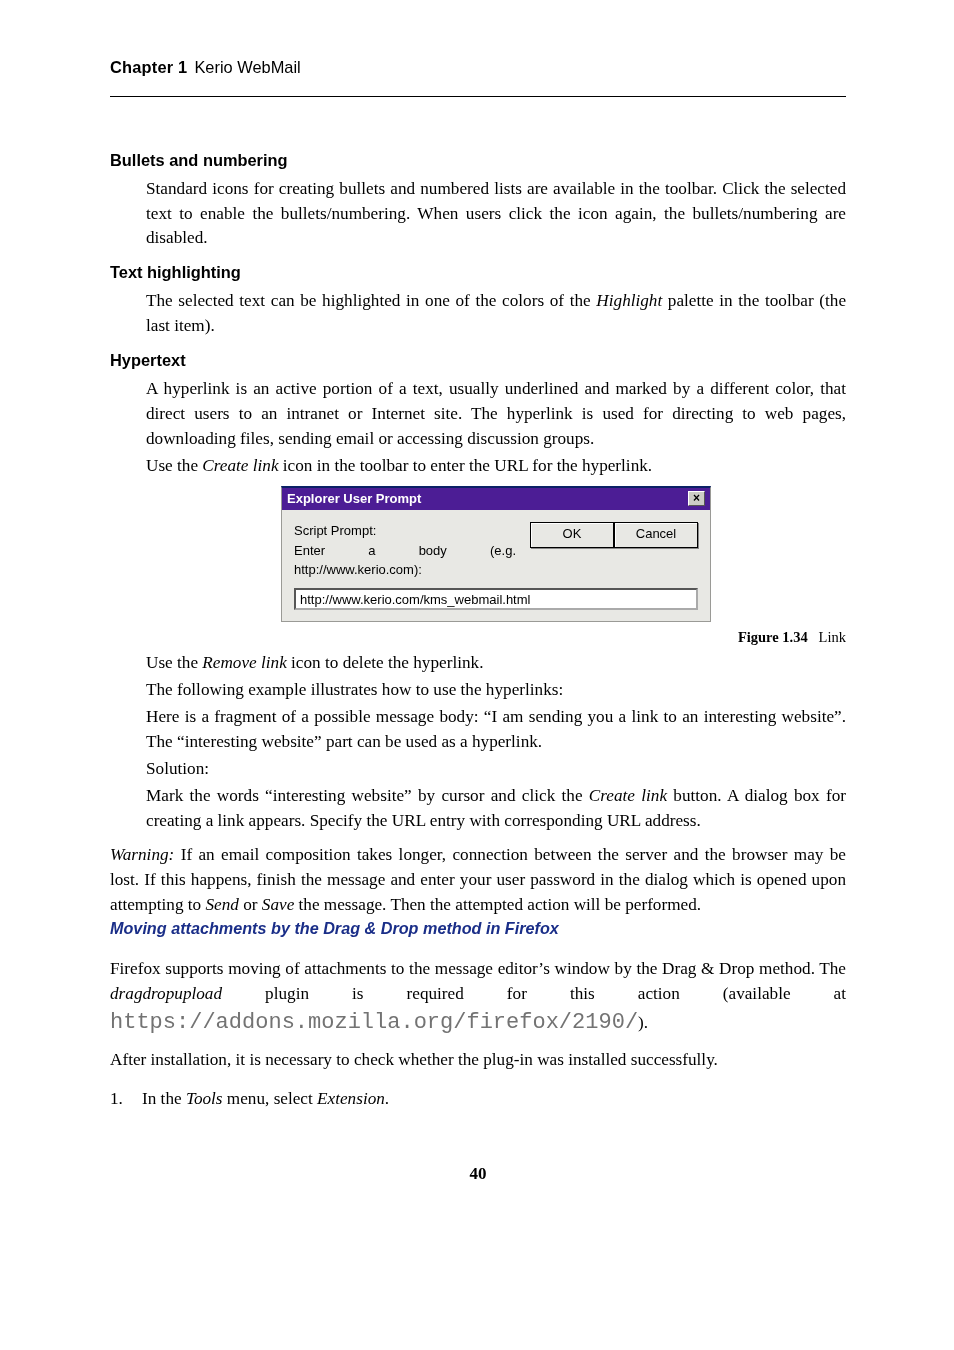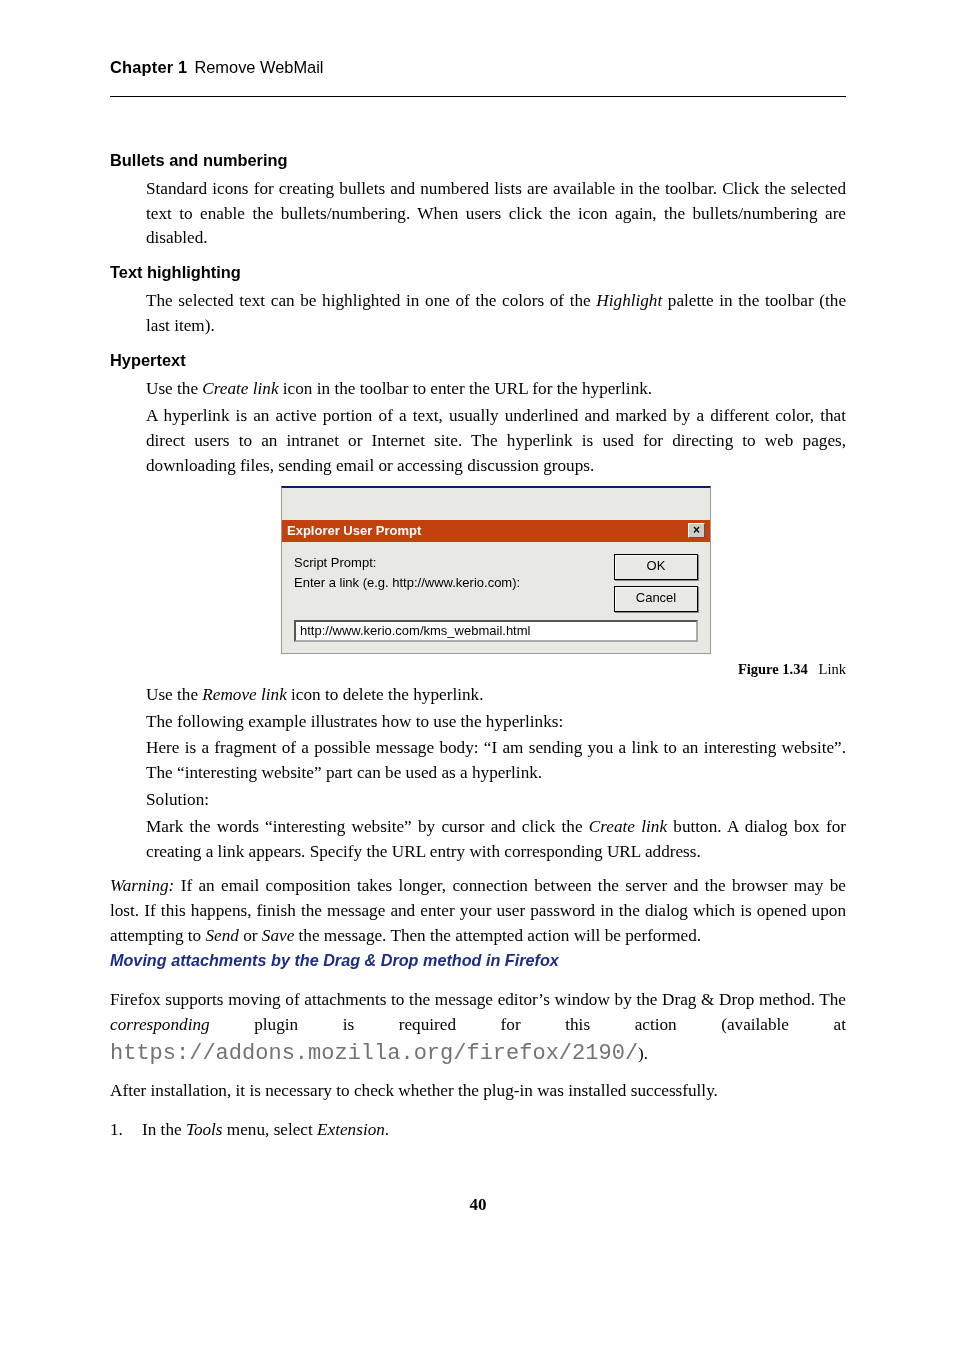--- a/index.html
+++ b/index.html
@@ -47,41 +47,40 @@
       width: 430px;
       background: #e8e8e4;
       border-top: 2px solid #0b2166;
       border-left: 1px solid #9a9a96;
       border-right: 1px solid #9a9a96;
       border-bottom: 1px solid #9a9a96;
       font-family: "MS Sans Serif", Tahoma, Arial, sans-serif;
       font-size: 13px;
     }
     .dlg-title {
-      background: #c2410c;
+      background: #4c1d95;
       color: #fff;
       font-weight: 700;
       padding: 3px 5px 4px 5px;
       display: flex;
       justify-content: space-between;
       align-items: center;
       line-height: 1;
-      margin-top: 32px;
     }
     .close-box {
       width: 17px; height: 15px; background: #ccccc6;
       border: 1px solid #fff; border-right-color:#555; border-bottom-color:#555;
       color:#000; font-weight:700; font-size:12px; line-height:12px;
       display:flex;align-items:center;justify-content:center;
       font-family: Arial, sans-serif;
     }
     .dlg-body { padding: 12px 12px 8px 12px; display:flex; gap:14px; }
     .dlg-left { flex:1; }
     .dlg-left .line1 { margin-bottom: 2px; }
-    .dlg-right { display:flex; flex-direction:column; gap:6px; }
+    .dlg-right { display:flex; }
     .win-btn {
       width: 84px; height: 26px;
       background:#e8e8e4; border:1px solid #000;
       box-shadow: inset 1px 1px 0 #fff, 1px 1px 0 #888;
       font-family: "MS Sans Serif", Tahoma, Arial, sans-serif;
       font-size:13px; text-align:center; line-height:22px;
     }
     .dlg-input-row { padding: 0 12px 11px 12px; }
     .dlg-input {
       width:100%; height:22px; background:#fff;
@@ -108,51 +107,51 @@
     .link { color: #737373; font-family: Liberation Mono, monospace; font-size: 22px; }
     .ol-item { display:flex; margin-top:14px; }
     .ol-num { width: 32px; }
     .pagenum { text-align:center; font-weight:700; margin-top:50px; font-size:17px; }
   </style>
 </head>
 <body>
 
 <div class="running-head">
   <span class="chap">Chapter 1</span>
-  <span class="title">Remove WebMail</span>
+  <span class="title">Kerio WebMail</span>
 </div>
 
 <div class="dterm">Bullets and numbering</div>
 <div class="ddef">
   <p>Standard icons for creating bullets and numbered lists are available in the toolbar. Click the selected text to enable the bullets/numbering. When users click the icon again, the bullets/numbering are disabled.</p>
 </div>
 
 <div class="dterm">Text highlighting</div>
 <div class="ddef">
   <p>
     <span>The selected text can be highlighted in one of the colors of the </span><span class="italic">Highlight</span><span> palette in the toolbar (the last item).</span>
   </p>
 </div>
 
 <div class="dterm">Hypertext</div>
 <div class="ddef">
+  <p>A hyperlink is an active portion of a text, usually underlined and marked by a different color, that direct users to an intranet or Internet site. The hyperlink is used for directing to web pages, downloading files, sending email or accessing discussion groups.</p>
   <p>
     <span>Use the </span><span class="italic">Create link</span><span> icon in the toolbar to enter the URL for the hyperlink.</span>
   </p>
-  <p>A hyperlink is an active portion of a text, usually underlined and marked by a different color, that direct users to an intranet or Internet site. The hyperlink is used for directing to web pages, downloading files, sending email or accessing discussion groups.</p>
 
   <div class="figure-box">
     <div class="dlg-title">
       <span>Explorer User Prompt</span>
       <span class="close-box">×</span>
     </div>
     <div class="dlg-body">
       <div class="dlg-left">
         <div class="line1">Script Prompt:</div>
-        <div>Enter a link (e.g. http://www.kerio.com):</div>
+        <div>Enter a body (e.g. http://www.kerio.com):</div>
       </div>
       <div class="dlg-right">
         <div class="win-btn">OK</div>
         <div class="win-btn">Cancel</div>
       </div>
     </div>
     <div class="dlg-input-row">
       <input class="dlg-input" value="http://www.kerio.com/kms_webmail.html" style="">
     </div>
   </div>
@@ -171,21 +170,21 @@
   </p>
 </div>
 
 <p class="para">
   <span class="italic">Warning:</span><span> If an email composition takes longer, connection between the server and the browser may be lost. If this happens, finish the message and enter your user password in the dialog which is opened upon attempting to </span><span class="italic">Send</span><span> or </span><span class="italic">Save</span><span> the message. Then the attempted action will be performed.</span>
 </p>
 
 <div class="section-h">Moving attachments by the Drag &amp; Drop method in Firefox</div>
 
 <p class="para" style="margin-top:16px">
-  <span>Firefox supports moving of attachments to the message editor’s window by the Drag &amp; Drop method.   The </span><span class="italic">corresponding</span><span> plugin is required for this action (available at </span><span class="link">https://addons.mozilla.org/firefox/2190/</span><span>).</span>
+  <span>Firefox supports moving of attachments to the message editor’s window by the Drag &amp; Drop method.   The </span><span class="italic">dragdropupload</span><span> plugin is required for this action (available at </span><span class="link">https://addons.mozilla.org/firefox/2190/</span><span>).</span>
 </p>
 
 <p class="para">After installation, it is necessary to check whether the plug-in was installed successfully.</p>
 
 <div class="ol-item">
   <div class="ol-num">1.</div>
   <div>
     <span>In the </span><span class="italic">Tools</span><span> menu, select </span><span class="italic">Extension</span><span>.</span>
   </div>
 </div>

